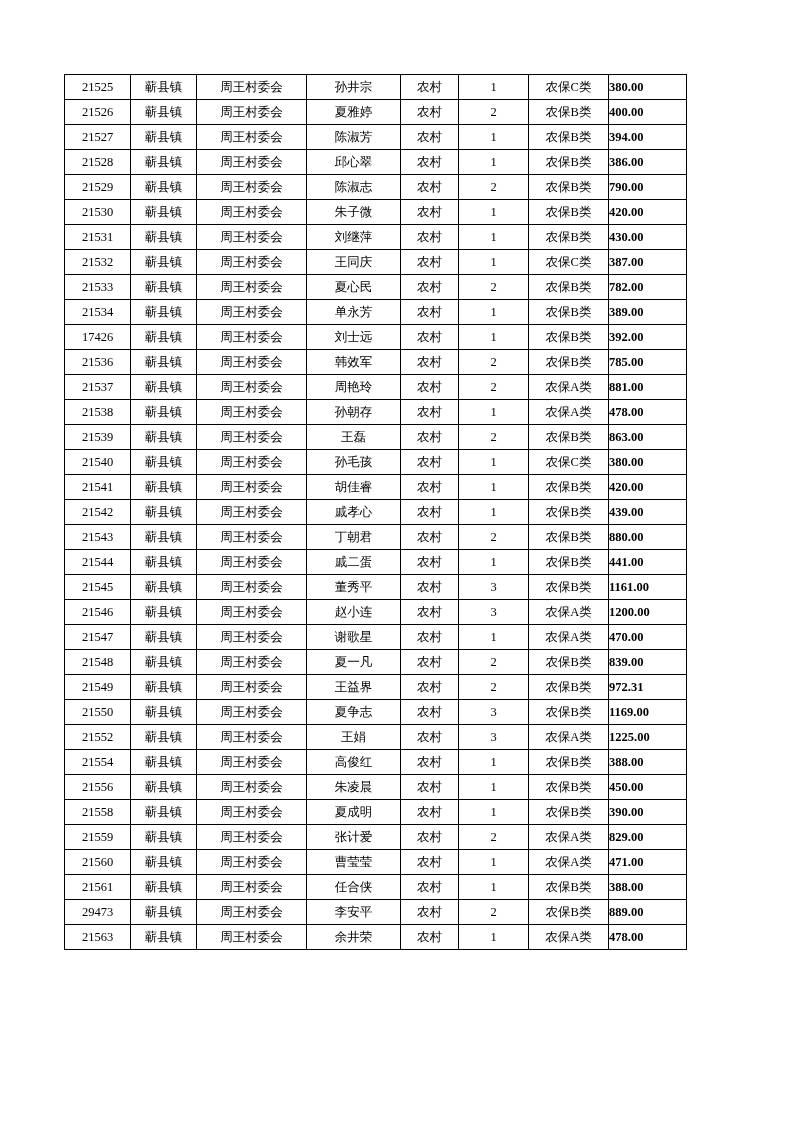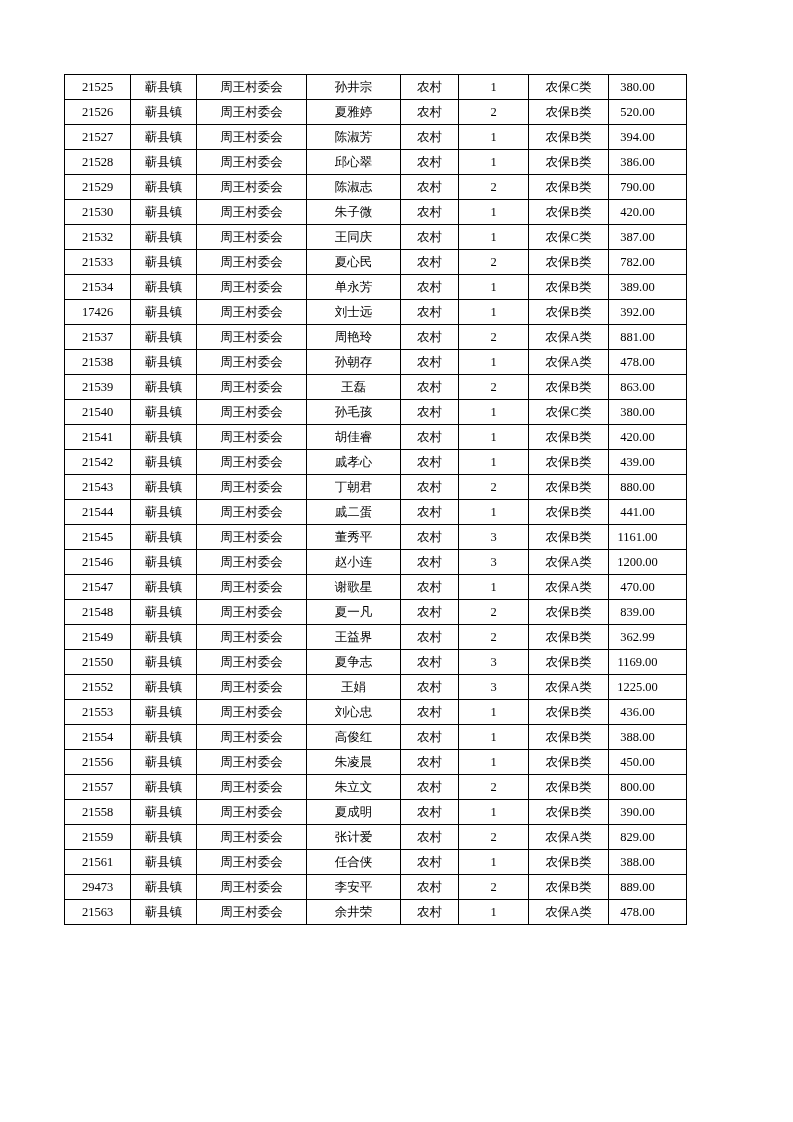--- a/index.html
+++ b/index.html
@@ -36,22 +36,23 @@
     height: 24px;
     font-size: 12.5px;
     line-height: 24px;
     text-align: center;
     vertical-align: middle;
     padding: 0;
     overflow: hidden;
     white-space: nowrap;
   }
   table.roster td.amount {
-    text-align: center;
+    text-align: left;
     padding-right: 20px;
+    font-weight: bold;
   }
 </style>
 </head>
 <body>
 
 <div class="page">
   <table class="roster">
     <colgroup>
       <col style="width:66px">
       <col style="width:66px">
@@ -74,21 +75,21 @@
           <td class="amount">380.00</td>
         </tr>
         <tr>
           <td>21526</td>
           <td>蕲县镇</td>
           <td>周王村委会</td>
           <td>夏雅婷</td>
           <td>农村</td>
           <td>2</td>
           <td>农保B类</td>
-          <td class="amount">520.00</td>
+          <td class="amount">400.00</td>
         </tr>
         <tr>
           <td>21527</td>
           <td>蕲县镇</td>
           <td>周王村委会</td>
           <td>陈淑芳</td>
           <td>农村</td>
           <td>1</td>
           <td>农保B类</td>
           <td class="amount">394.00</td>
@@ -115,20 +116,30 @@
         </tr>
         <tr>
           <td>21530</td>
           <td>蕲县镇</td>
           <td>周王村委会</td>
           <td>朱子微</td>
           <td>农村</td>
           <td>1</td>
           <td>农保B类</td>
           <td class="amount">420.00</td>
+        </tr>
+        <tr>
+          <td>21531</td>
+          <td>蕲县镇</td>
+          <td>周王村委会</td>
+          <td>刘继萍</td>
+          <td>农村</td>
+          <td>1</td>
+          <td>农保B类</td>
+          <td class="amount">430.00</td>
         </tr>
         <tr>
           <td>21532</td>
           <td>蕲县镇</td>
           <td>周王村委会</td>
           <td>王同庆</td>
           <td>农村</td>
           <td>1</td>
           <td>农保C类</td>
           <td class="amount">387.00</td>
@@ -157,20 +168,30 @@
           <td>17426</td>
           <td>蕲县镇</td>
           <td>周王村委会</td>
           <td>刘士远</td>
           <td>农村</td>
           <td>1</td>
           <td>农保B类</td>
           <td class="amount">392.00</td>
         </tr>
         <tr>
+          <td>21536</td>
+          <td>蕲县镇</td>
+          <td>周王村委会</td>
+          <td>韩效军</td>
+          <td>农村</td>
+          <td>2</td>
+          <td>农保B类</td>
+          <td class="amount">785.00</td>
+        </tr>
+        <tr>
           <td>21537</td>
           <td>蕲县镇</td>
           <td>周王村委会</td>
           <td>周艳玲</td>
           <td>农村</td>
           <td>2</td>
           <td>农保A类</td>
           <td class="amount">881.00</td>
         </tr>
         <tr>
@@ -284,21 +305,21 @@
           <td class="amount">839.00</td>
         </tr>
         <tr>
           <td>21549</td>
           <td>蕲县镇</td>
           <td>周王村委会</td>
           <td>王益界</td>
           <td>农村</td>
           <td>2</td>
           <td>农保B类</td>
-          <td class="amount">362.99</td>
+          <td class="amount">972.31</td>
         </tr>
         <tr>
           <td>21550</td>
           <td>蕲县镇</td>
           <td>周王村委会</td>
           <td>夏争志</td>
           <td>农村</td>
           <td>3</td>
           <td>农保B类</td>
           <td class="amount">1169.00</td>
@@ -307,78 +328,68 @@
           <td>21552</td>
           <td>蕲县镇</td>
           <td>周王村委会</td>
           <td>王娟</td>
           <td>农村</td>
           <td>3</td>
           <td>农保A类</td>
           <td class="amount">1225.00</td>
         </tr>
         <tr>
-          <td>21553</td>
-          <td>蕲县镇</td>
-          <td>周王村委会</td>
-          <td>刘心忠</td>
-          <td>农村</td>
-          <td>1</td>
-          <td>农保B类</td>
-          <td class="amount">436.00</td>
-        </tr>
-        <tr>
           <td>21554</td>
           <td>蕲县镇</td>
           <td>周王村委会</td>
           <td>高俊红</td>
           <td>农村</td>
           <td>1</td>
           <td>农保B类</td>
           <td class="amount">388.00</td>
         </tr>
         <tr>
           <td>21556</td>
           <td>蕲县镇</td>
           <td>周王村委会</td>
           <td>朱凌晨</td>
           <td>农村</td>
           <td>1</td>
           <td>农保B类</td>
           <td class="amount">450.00</td>
         </tr>
         <tr>
-          <td>21557</td>
-          <td>蕲县镇</td>
-          <td>周王村委会</td>
-          <td>朱立文</td>
-          <td>农村</td>
-          <td>2</td>
-          <td>农保B类</td>
-          <td class="amount">800.00</td>
-        </tr>
-        <tr>
           <td>21558</td>
           <td>蕲县镇</td>
           <td>周王村委会</td>
           <td>夏成明</td>
           <td>农村</td>
           <td>1</td>
           <td>农保B类</td>
           <td class="amount">390.00</td>
         </tr>
         <tr>
           <td>21559</td>
           <td>蕲县镇</td>
           <td>周王村委会</td>
           <td>张计爱</td>
           <td>农村</td>
           <td>2</td>
           <td>农保A类</td>
           <td class="amount">829.00</td>
+        </tr>
+        <tr>
+          <td>21560</td>
+          <td>蕲县镇</td>
+          <td>周王村委会</td>
+          <td>曹莹莹</td>
+          <td>农村</td>
+          <td>1</td>
+          <td>农保A类</td>
+          <td class="amount">471.00</td>
         </tr>
         <tr>
           <td>21561</td>
           <td>蕲县镇</td>
           <td>周王村委会</td>
           <td>任合侠</td>
           <td>农村</td>
           <td>1</td>
           <td>农保B类</td>
           <td class="amount">388.00</td>

